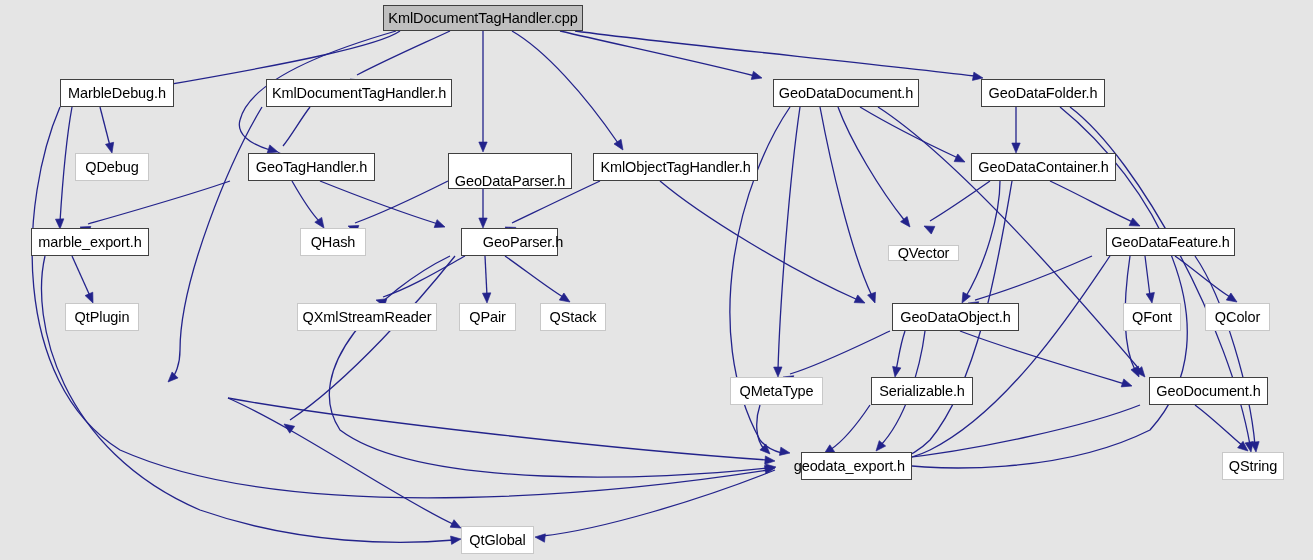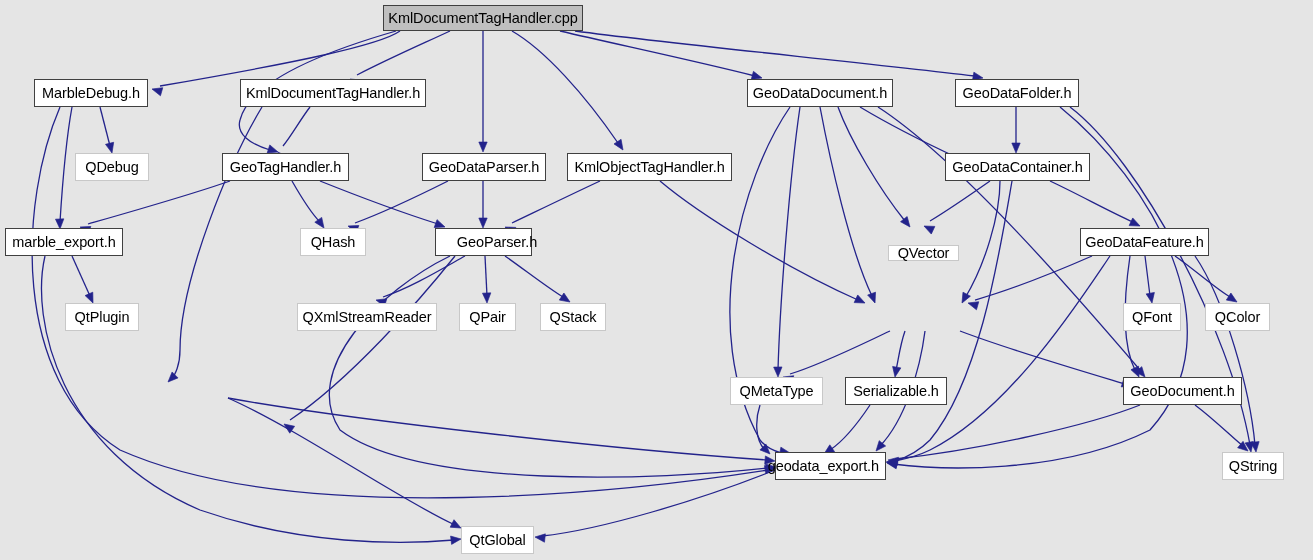--- a/index.html
+++ b/index.html
@@ -41,20 +41,21 @@
     background: #ffffff;
     border: 1px solid #c8c8c8;
     color: #000000;
     font-size: 14.5px;
     line-height: 1;
     white-space: nowrap;
     letter-spacing: -0.1px;
   }
   .node.local {
     border: 1.6px solid #404040;
+    margin-left: 26px;
   }
   .node.root {
     border: 1.6px solid #404040;
     background: #bfbfbf;
   }
   .node-label {
     display: block;
     padding: 0 6px;
     transform: translateY(-0.5px);
   }
@@ -191,21 +192,21 @@
     </div>
     <div class="node local" style="left: 955px; top: 79px; width: 124px; height: 28px;">
       <span class="node-label">GeoDataFolder.h</span>
     </div>
     <div class="node external" style="left: 75px; top: 153px; width: 74px; height: 28px;">
       <span class="node-label">QDebug</span>
     </div>
     <div class="node local" style="left: 222px; top: 153px; width: 127px; height: 28px;">
       <span class="node-label">GeoTagHandler.h</span>
     </div>
-    <div class="node local" style="left: 422px; top: 153px; width: 124px; height: 28px;">
+    <div class="node local" style="left: 422px; top: 153px; width: 124px; height: 36px; align-items: flex-end;">
       <span class="node-label">GeoDataParser.h</span>
     </div>
     <div class="node local" style="left: 567px; top: 153px; width: 165px; height: 28px;">
       <span class="node-label">KmlObjectTagHandler.h</span>
     </div>
     <div class="node local" style="left: 945px; top: 153px; width: 145px; height: 28px;">
       <span class="node-label">GeoDataContainer.h</span>
     </div>
     <div class="node local" style="left: 5px; top: 228px; width: 118px; height: 28px;">
       <span class="node-label">marble_export.h</span>
@@ -226,20 +227,23 @@
       <span class="node-label">QtPlugin</span>
     </div>
     <div class="node external" style="left: 297px; top: 303px; width: 140px; height: 28px;">
       <span class="node-label">QXmlStreamReader</span>
     </div>
     <div class="node external" style="left: 459px; top: 303px; width: 57px; height: 28px;">
       <span class="node-label">QPair</span>
     </div>
     <div class="node external" style="left: 540px; top: 303px; width: 66px; height: 28px;">
       <span class="node-label">QStack</span>
+    </div>
+    <div class="node local" style="left: 866px; top: 303px; width: 127px; height: 28px;">
+      <span class="node-label">GeoDataObject.h</span>
     </div>
     <div class="node external" style="left: 1123px; top: 303px; width: 58px; height: 28px;">
       <span class="node-label">QFont</span>
     </div>
     <div class="node external" style="left: 1205px; top: 303px; width: 65px; height: 28px;">
       <span class="node-label">QColor</span>
     </div>
     <div class="node external" style="left: 730px; top: 377px; width: 93px; height: 28px;">
       <span class="node-label">QMetaType</span>
     </div>

